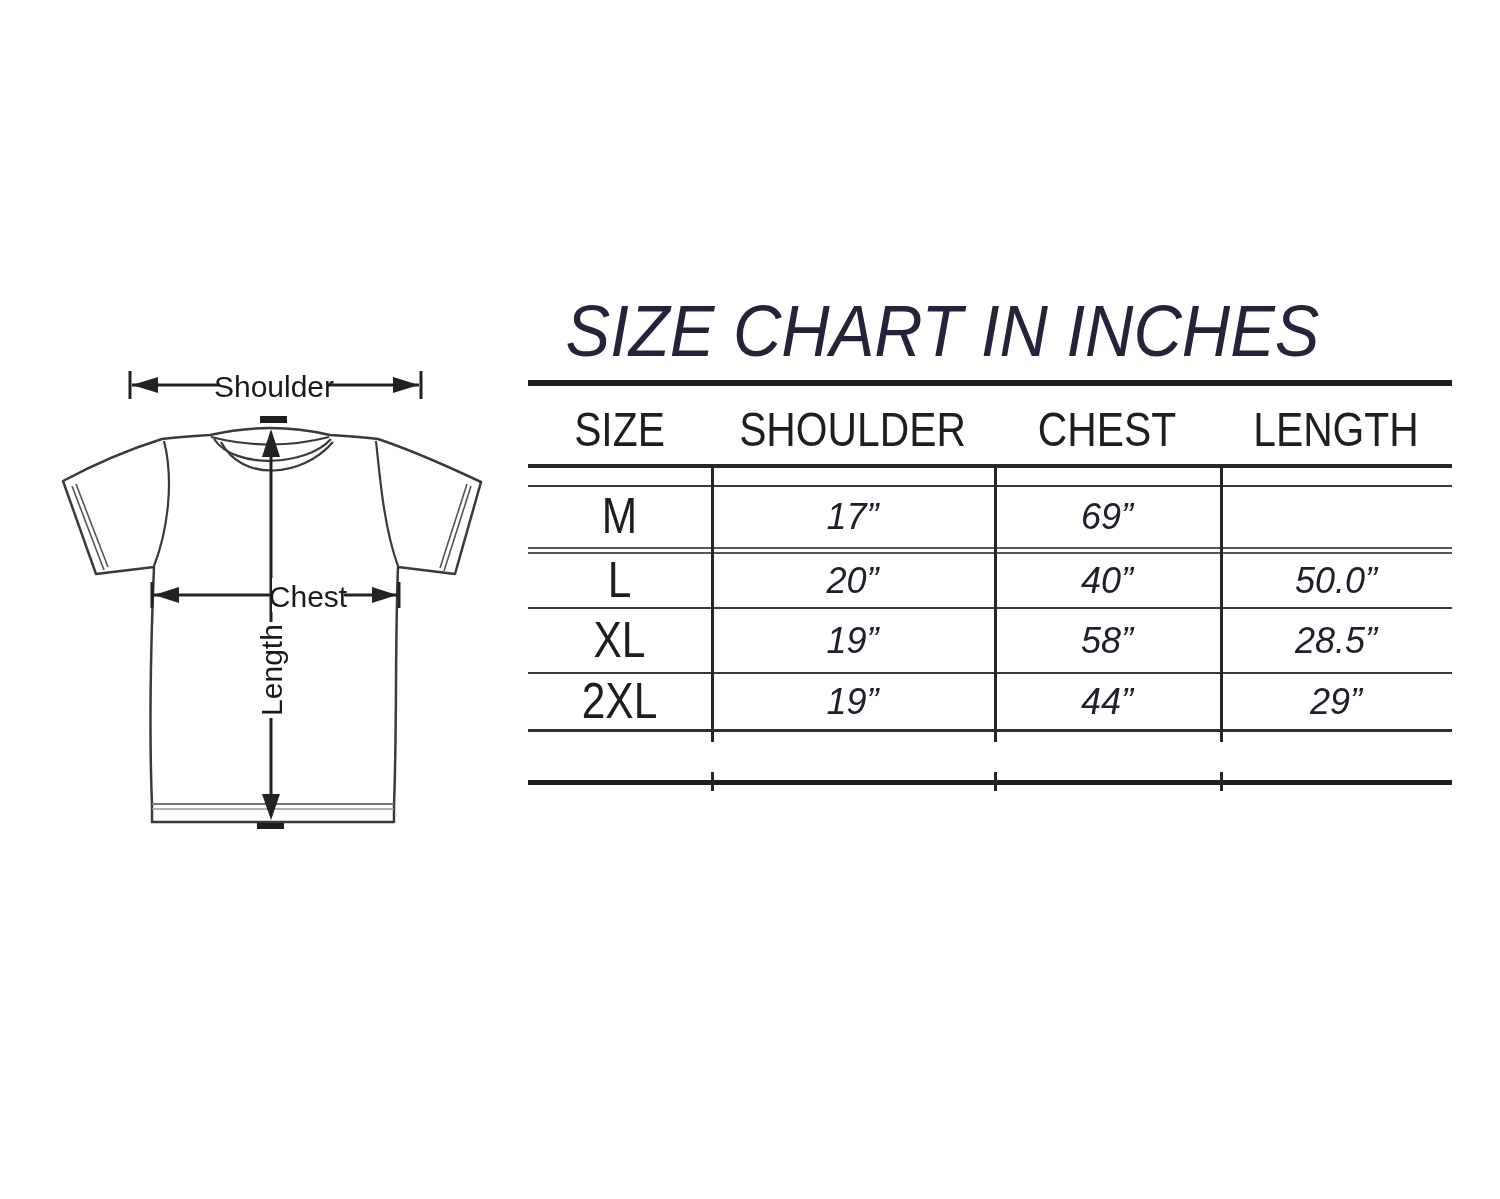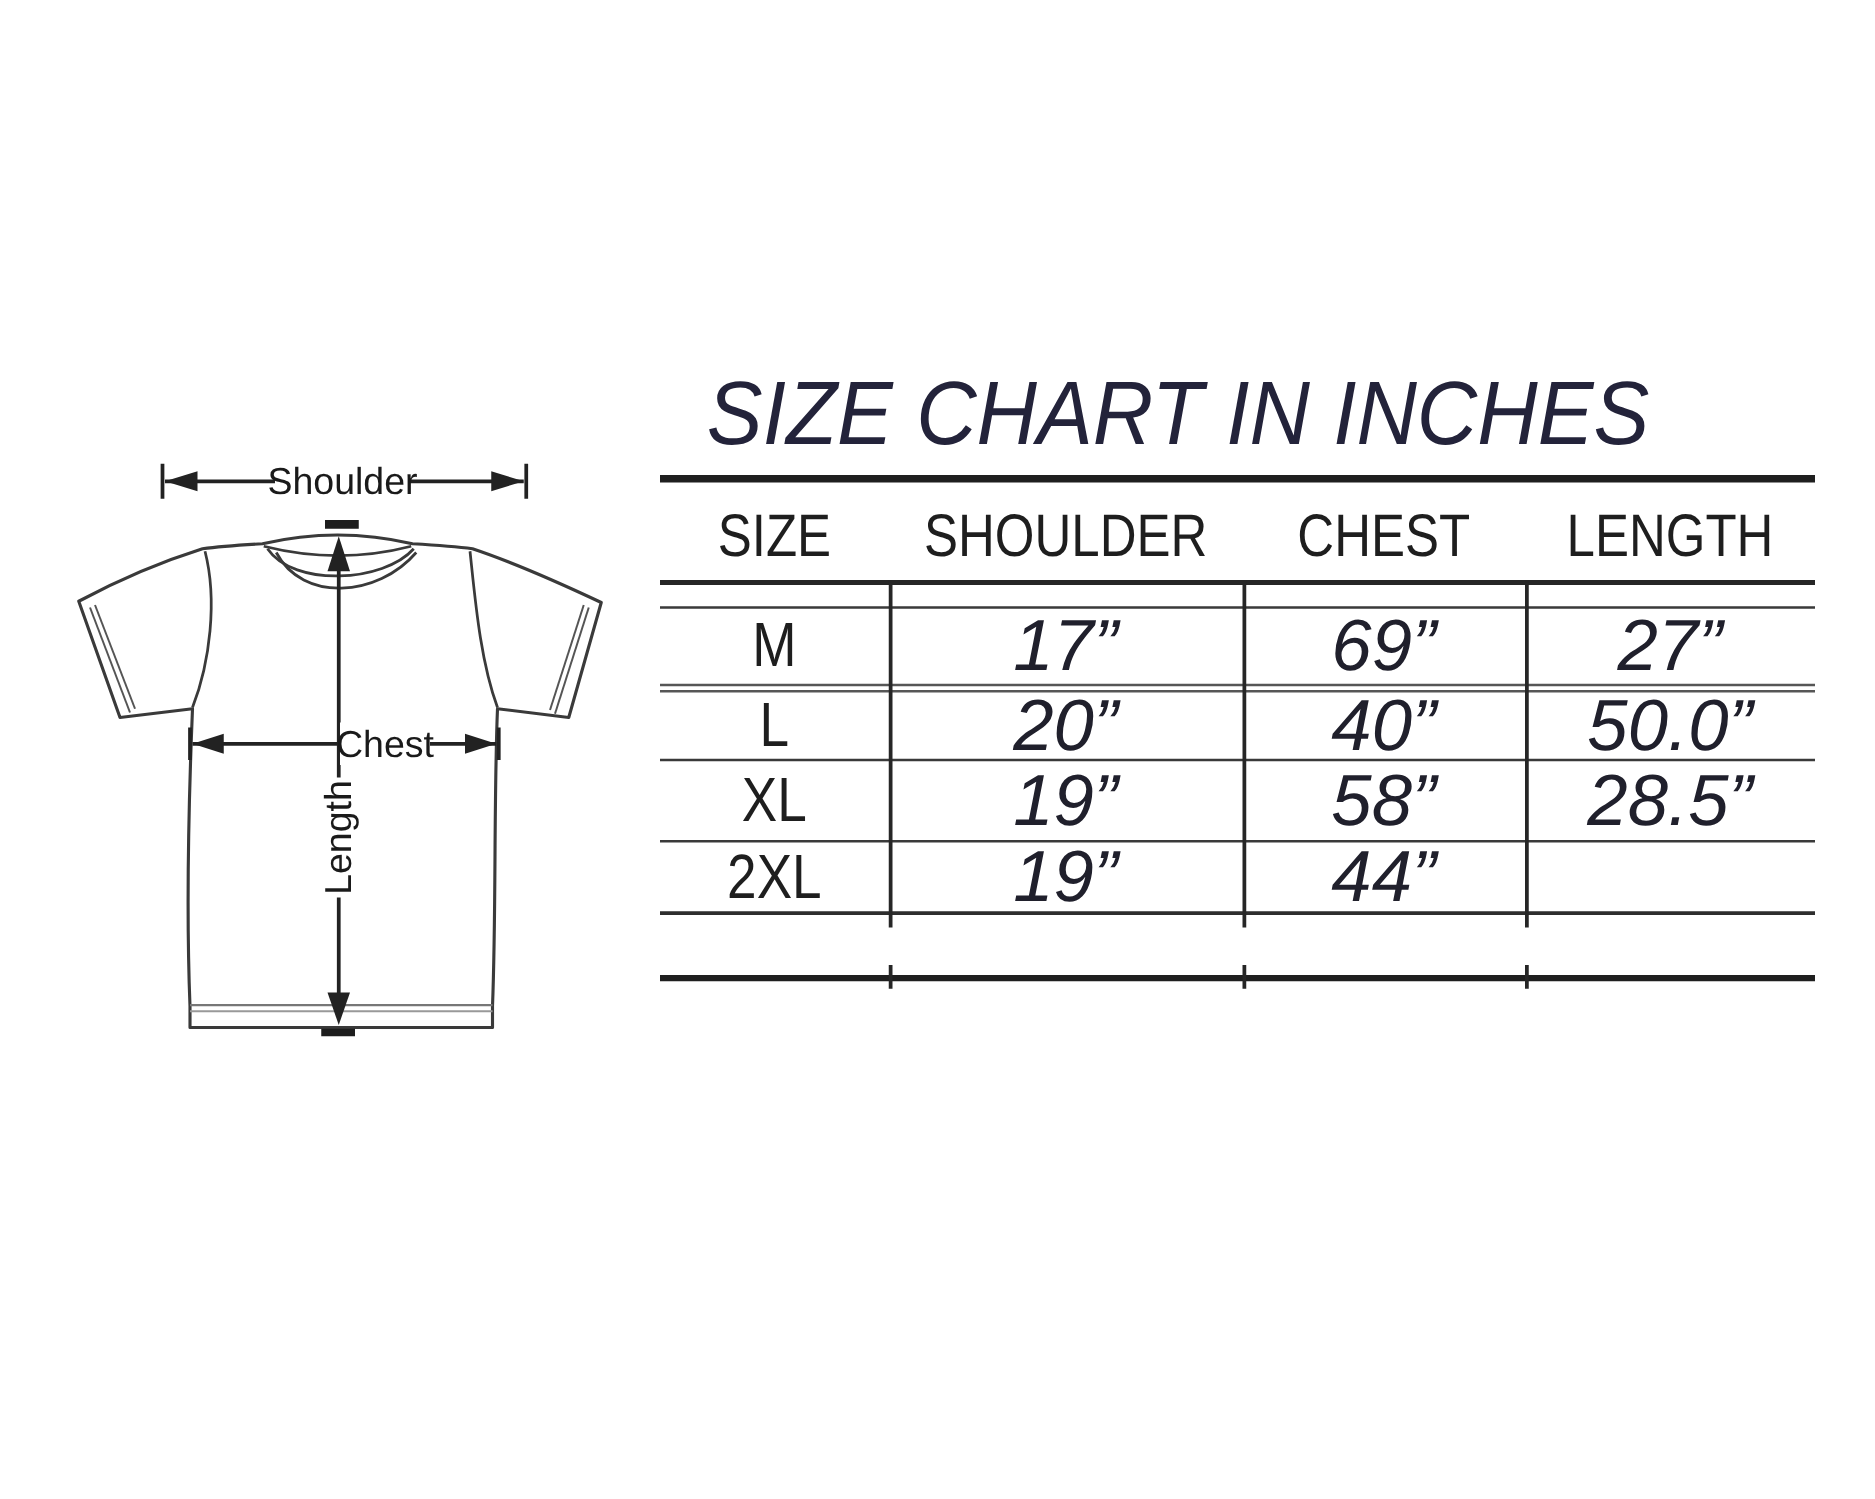--- a/index.html
+++ b/index.html
@@ -47,21 +47,21 @@
   .th{
     top:16px;height:68px;line-height:68px;
     font-size:48px;font-weight:400;
     transform:scaleX(0.85);transform-origin:50% 50%;
   }
   .rl{
     font-size:50px;font-weight:400;
     transform:scaleX(0.85);transform-origin:50% 50%;
   }
   .val{
-    font-size:58px;font-style:italic;
+    font-size:36px;font-style:italic;
     color:#20202c;
   }
   .c0{left:0;width:183px;}
   .c1{left:183px;width:283px;}
   .c2{left:466px;width:226px;}
   .c3{left:692px;width:232px;}
   .rowM{top:105px;height:63px;line-height:63px;}
   .rowL{top:174px;height:53px;line-height:53px;}
   .rowXL{top:229px;height:63px;line-height:63px;}
   .row2XL{top:294px;height:55px;line-height:55px;}
@@ -168,30 +168,30 @@
     <div class="stub" style="left:692px"></div>
 
     <div class="cell th c0">SIZE</div>
     <div class="cell th c1">SHOULDER</div>
     <div class="cell th c2">CHEST</div>
     <div class="cell th c3">LENGTH</div>
 
     <div class="cell rl  rowM c0">M</div>
     <div class="cell val rowM c1">17”</div>
     <div class="cell val rowM c2">69”</div>
-    <div class="cell val rowM c3">27”</div>
 
     <div class="cell rl  rowL c0">L</div>
     <div class="cell val rowL c1">20”</div>
     <div class="cell val rowL c2">40”</div>
     <div class="cell val rowL c3">50.0”</div>
 
     <div class="cell rl  rowXL c0">XL</div>
     <div class="cell val rowXL c1">19”</div>
     <div class="cell val rowXL c2">58”</div>
     <div class="cell val rowXL c3">28.5”</div>
 
     <div class="cell rl  row2XL c0">2XL</div>
     <div class="cell val row2XL c1">19”</div>
     <div class="cell val row2XL c2">44”</div>
+    <div class="cell val row2XL c3">29”</div>
   </div>
 
 </div>
 
 </body></html>

